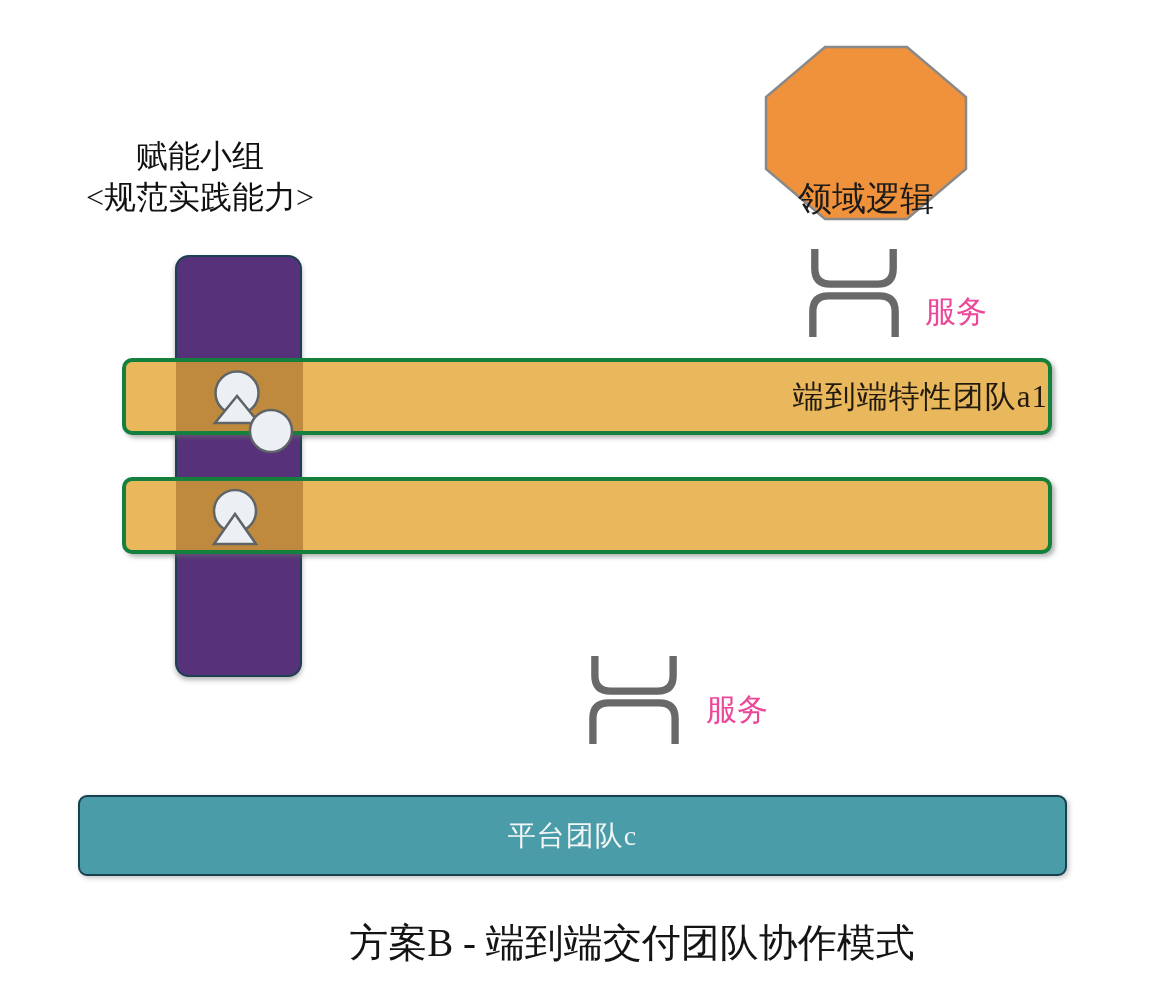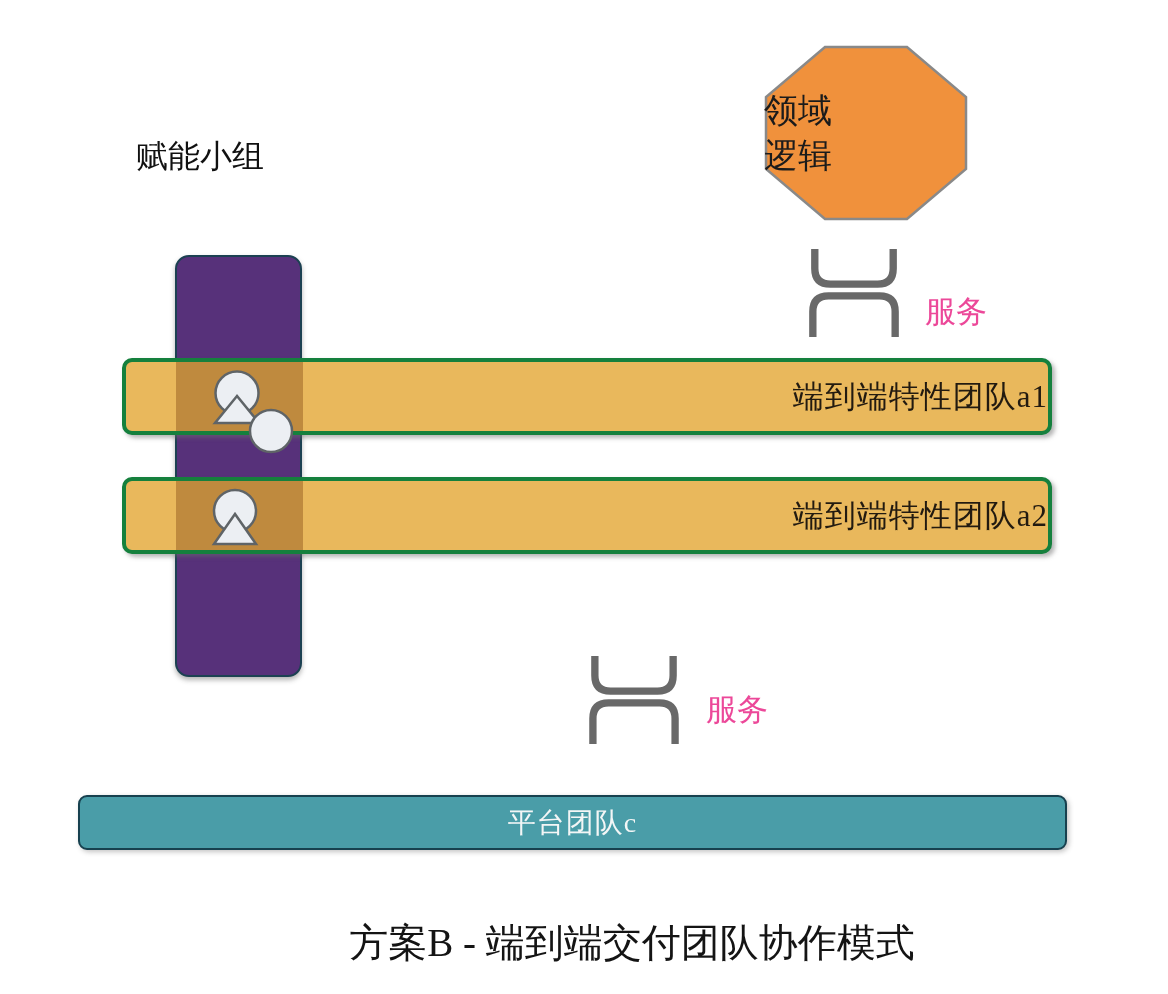--- a/index.html
+++ b/index.html
@@ -10,21 +10,21 @@
     font-family:"Liberation Serif","DejaVu Serif",serif;
     color:#1a1a1a;
     overflow:hidden;
   }
   .abs{position:absolute;}
 
   
   .octagon-wrap{left:764px;top:45px;width:204px;height:176px;}
   .octagon-text{
     position:absolute;left:0;top:0;width:100%;height:100%;
-    display:flex;flex-direction:column;align-items:flex-start;justify-content:center;
+    display:flex;flex-direction:row;align-items:flex-end;justify-content:center;
     font-size:34px;line-height:45px;color:#1b1b1b;
   }
 
   
   .enable-label{
     left:55px;top:136px;width:290px;
     text-align:center;font-size:32px;line-height:41px;color:#111;
   }
 
   
@@ -67,21 +67,21 @@
   
   .service-group{display:flex;align-items:center;z-index:2;}
   .service-label{font-size:31px;color:#ec4899;margin-left:14px;}
   .service-top{left:805px;top:246px;}
   .service-top .service-label{margin-left:22px;padding-top:40px;}
   .service-bottom{left:576px;top:654px;}
   .service-bottom .service-label{margin-left:14px;padding-top:22px;}
 
   
   .platform-bar{
-    left:78px;top:795px;width:989px;height:55px;
+    left:78px;top:795px;width:989px;height:81px;
     background:#4A9DA8;
     border:2.5px solid #17414F;
     border-radius:9px;
     box-shadow:2px 2px 5px rgba(60,60,60,0.3);
     box-sizing:border-box;
     display:flex;align-items:center;justify-content:center;
   }
   .platform-label{color:#F3F6F6;font-size:28px;letter-spacing:1px;}
 
   
@@ -101,32 +101,32 @@
       <polygon points="61,2 143,2 202,52 202,124 143,174 61,174 2,124 2,52" fill="#F0913C" stroke="#898989" stroke-width="2.5"></polygon>
     </svg>
     <div class="octagon-text">
       <span>领域</span>
       <span>逻辑</span>
     </div>
   </div>
 
   <div class="abs enable-label">
     <div>赋能小组</div>
+    <div>&lt;规范实践能力&gt;</div>
   </div>
 
   <div class="abs purple-bar"></div>
 
   <div class="abs hbar hbar-a1">
     <span class="dark-overlay"></span>
     <span class="bar-label">端到端特性团队a1</span>
   </div>
 
   <div class="abs hbar hbar-a2">
     <span class="dark-overlay"></span>
-    <span class="bar-label">端到端特性团队a2</span>
   </div>
 
   <svg class="abs icon-layer" style="left:204px;top:365px;" width="100" height="95" viewBox="0 0 100 95">
     <circle cx="33" cy="28" r="21.5" fill="#ECEFF3" stroke="#5F6467" stroke-width="2.5"></circle>
     <polygon points="33,31 11,58 55,58" fill="#ECEFF3" stroke="#5F6467" stroke-width="2.5"></polygon>
     <circle cx="67" cy="66" r="21" fill="#ECEFF3" stroke="#5F6467" stroke-width="2.5"></circle>
   </svg>
 
   <svg class="abs icon-layer" style="left:202px;top:485px;" width="66" height="64" viewBox="0 0 66 64">
     <circle cx="33" cy="26" r="21" fill="#ECEFF3" stroke="#5F6467" stroke-width="2.5"></circle>

